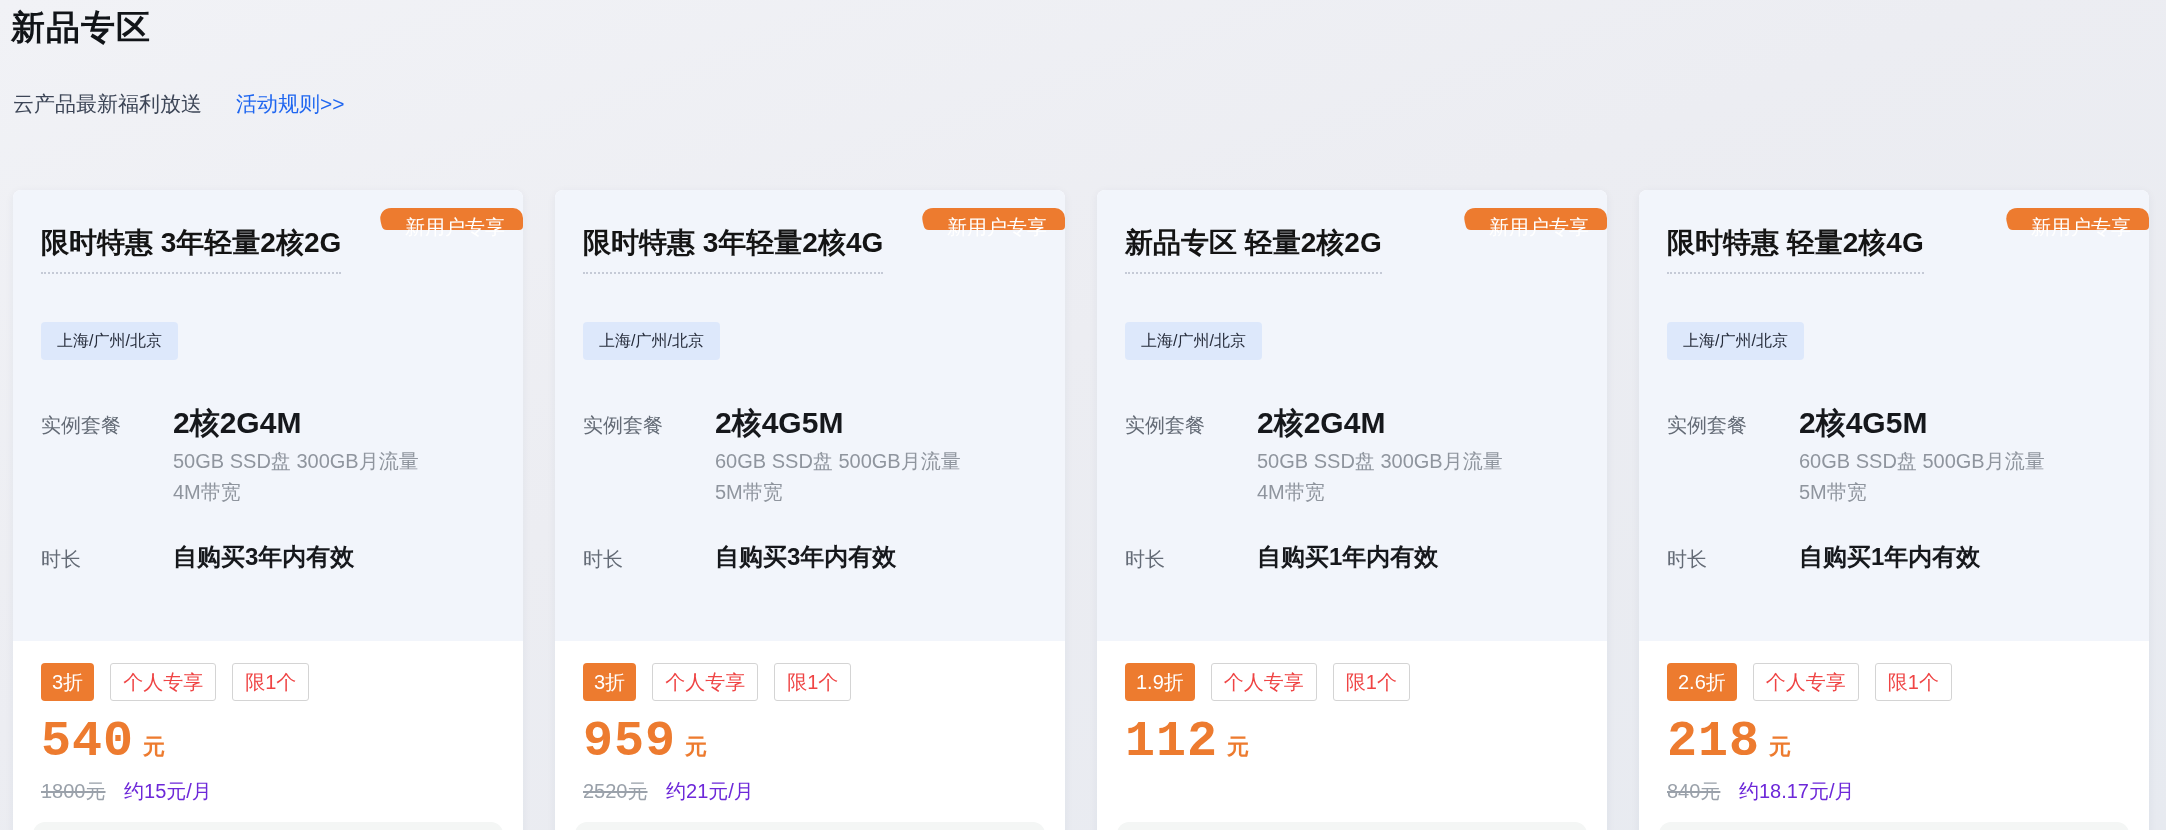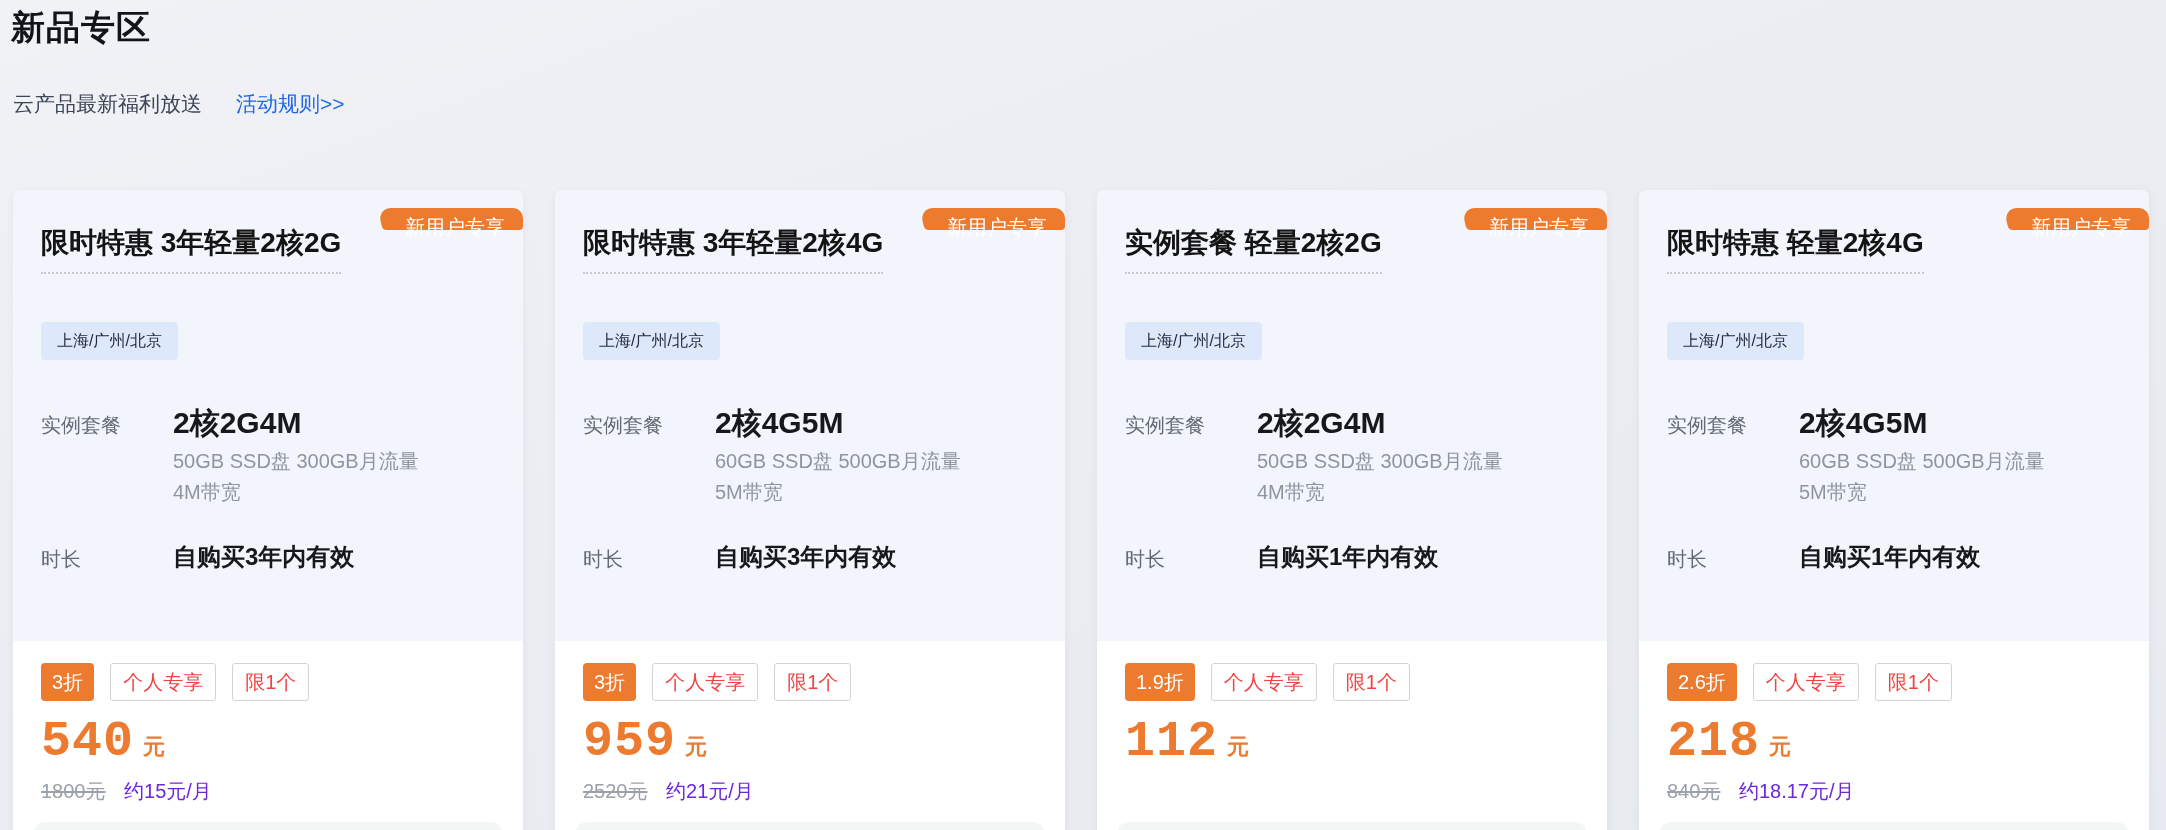--- a/index.html
+++ b/index.html
@@ -178,21 +178,21 @@
       </div>
       <div class="bottom-strip"></div>
     </article>
 
     <article class="card">
       <div class="ribbon">
         <span class="ribbon-label">新用户专享</span>
       </div>
       <div class="card-top">
         <h2 class="card-title">
-          <span class="title-text">实例套餐 轻量2核2G</span>
+          <span class="title-text">新品专区 轻量2核2G</span>
         </h2>
         <div class="region-tag">上海/广州/北京</div>
         <div class="spec-row">
           <div class="row-label">实例套餐</div>
           <div>
             <div class="spec-value">2核2G4M</div>
             <div class="spec-detail">
               <div>50GB SSD盘 300GB月流量</div>
               <div>4M带宽</div>
             </div>

